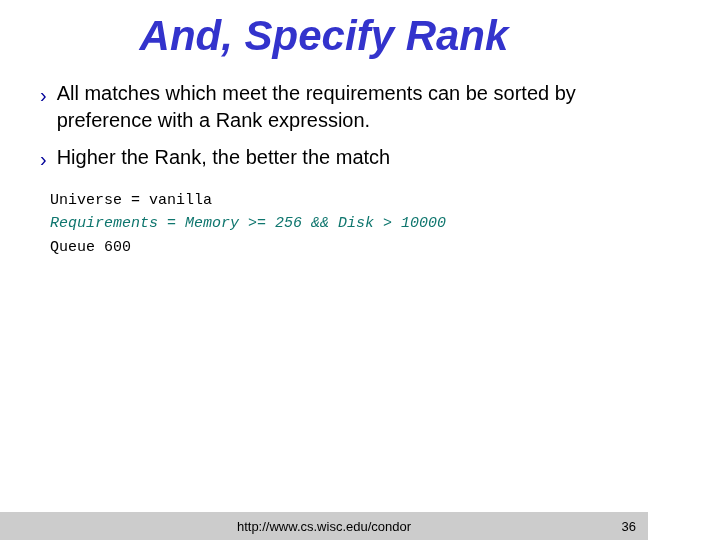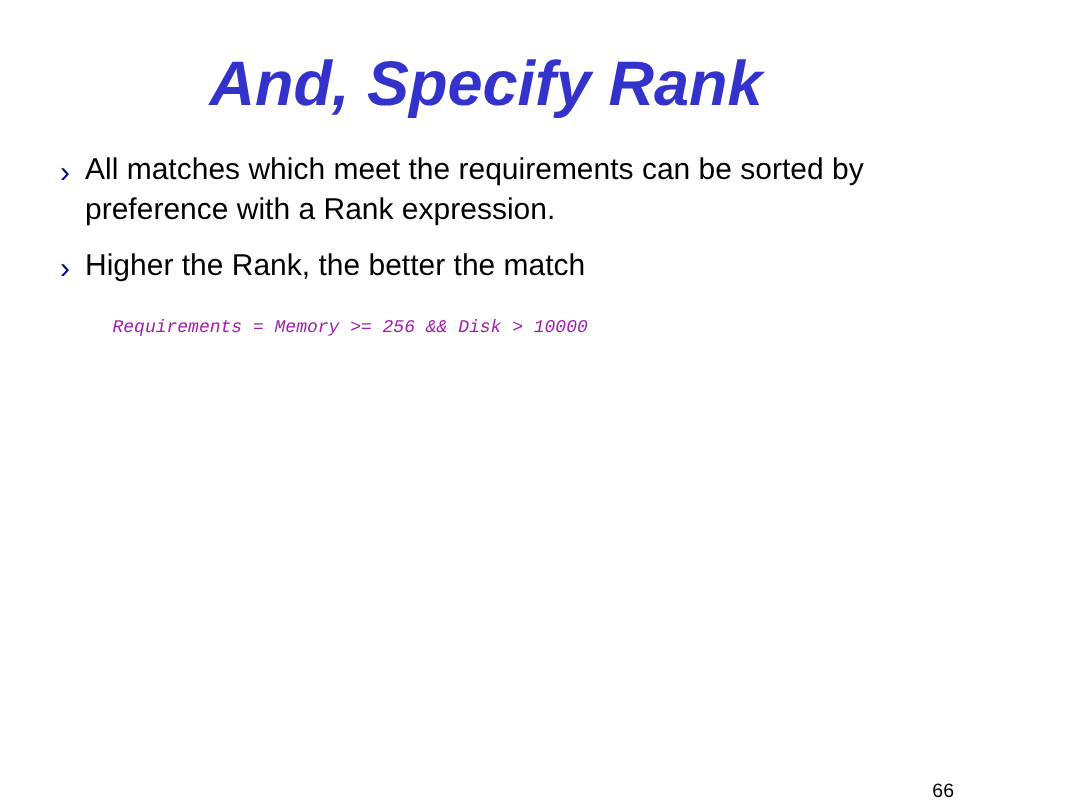--- a/index.html
+++ b/index.html
@@ -10,21 +10,21 @@
       background: #ffffff;
       font-family: Arial, sans-serif;
       overflow: hidden;
       position: relative;
     }
 
     .slide {
       width: 648px;
       height: 540px;
       background: #ffffff;
-      padding: 32px 40px 20px 40px;
+      padding: 12px 40px 20px 40px;
       position: relative;
     }
 
     .title {
       font-size: 42px;
       font-weight: bold;
       color: #3333cc;
       text-align: center;
       font-family: Arial, sans-serif;
       margin-bottom: 20px;
@@ -65,24 +65,23 @@
       margin-left: 10px;
       line-height: 1.55;
     }
 
     .code-line {
       display: block;
     }
 
     .code-italic-blue {
       font-style: italic;
-      color: #a21caf;
+      color: #0f766e;
       font-family: 'Courier New', Courier, monospace;
-      font-size: 12px;
-      margin-left: 25px;
+      font-size: 15px;
     }
 
     .bottom-bar {
       position: absolute;
       bottom: 0;
       left: 0;
       right: 0;
       height: 28px;
       background: #cccccc;
       display: flex;
@@ -134,20 +133,25 @@
       <span class="bullet-arrow">›</span>
       <span class="bullet-text">All matches which meet the requirements can be sorted by preference with a Rank expression.</span>
     </li>
     <li class="bullet-item">
       <span class="bullet-arrow">›</span>
       <span class="bullet-text">Higher the Rank, the better the match</span>
     </li>
   </ul>
 
   <div class="code-block">
+    <span class="code-line">Universe    = vanilla</span>
     <span class="code-line code-italic-blue">Requirements = Memory &gt;= 256 &amp;&amp; Disk &gt; 10000</span>
+    <span class="code-line">Queue 600</span>
   </div>
 
 
+  <div class="bottom-bar">
+    <span class="bottom-url">http://www.cs.wisc.edu/condor</span>
+  </div>
 
-  <span class="page-number">66</span>
+  <span class="page-number">36</span>
 
 </div>
 
 </body></html>

